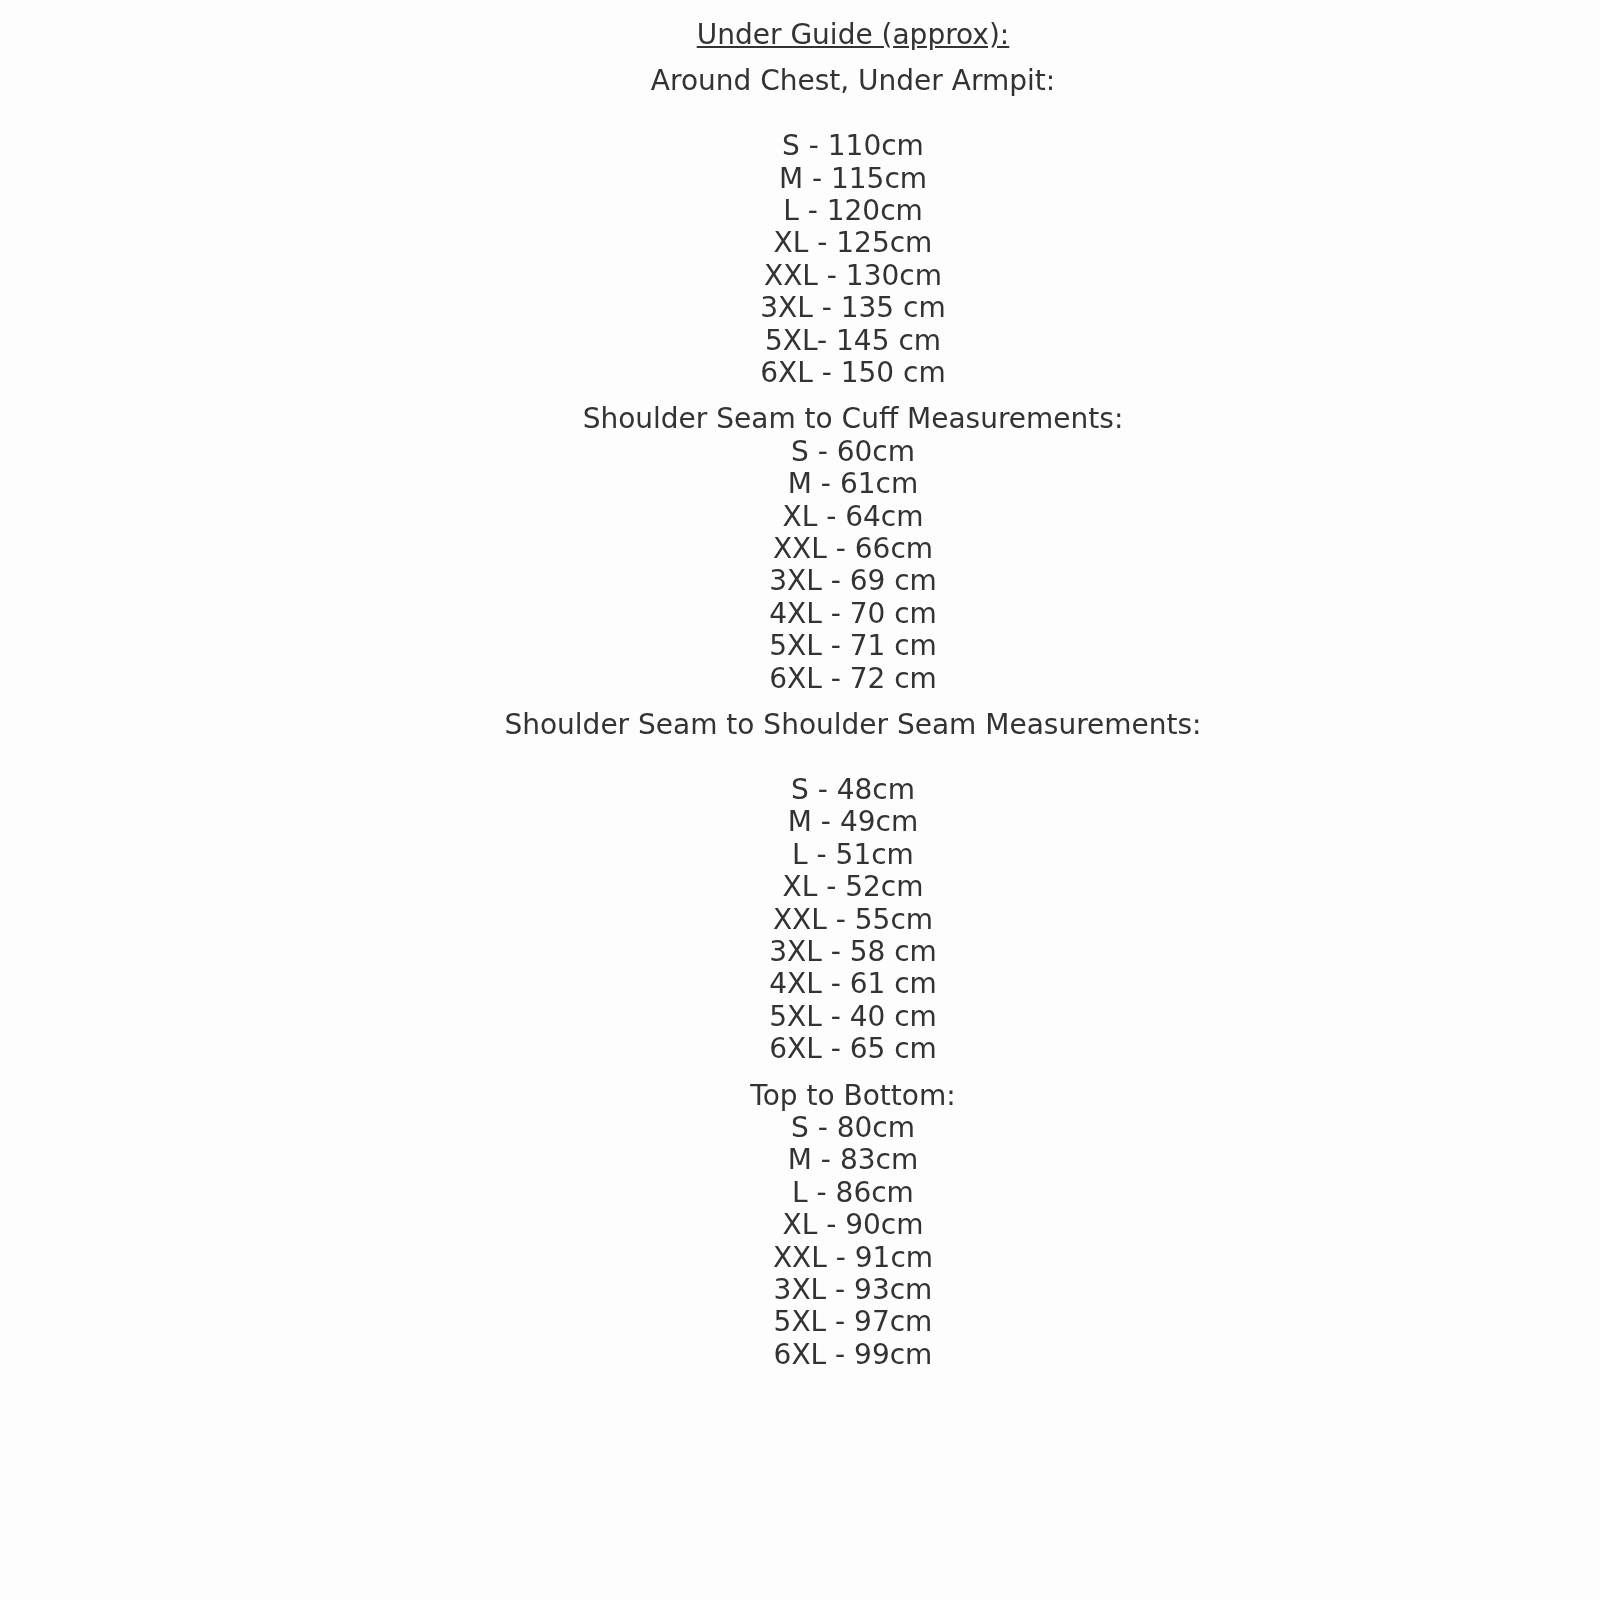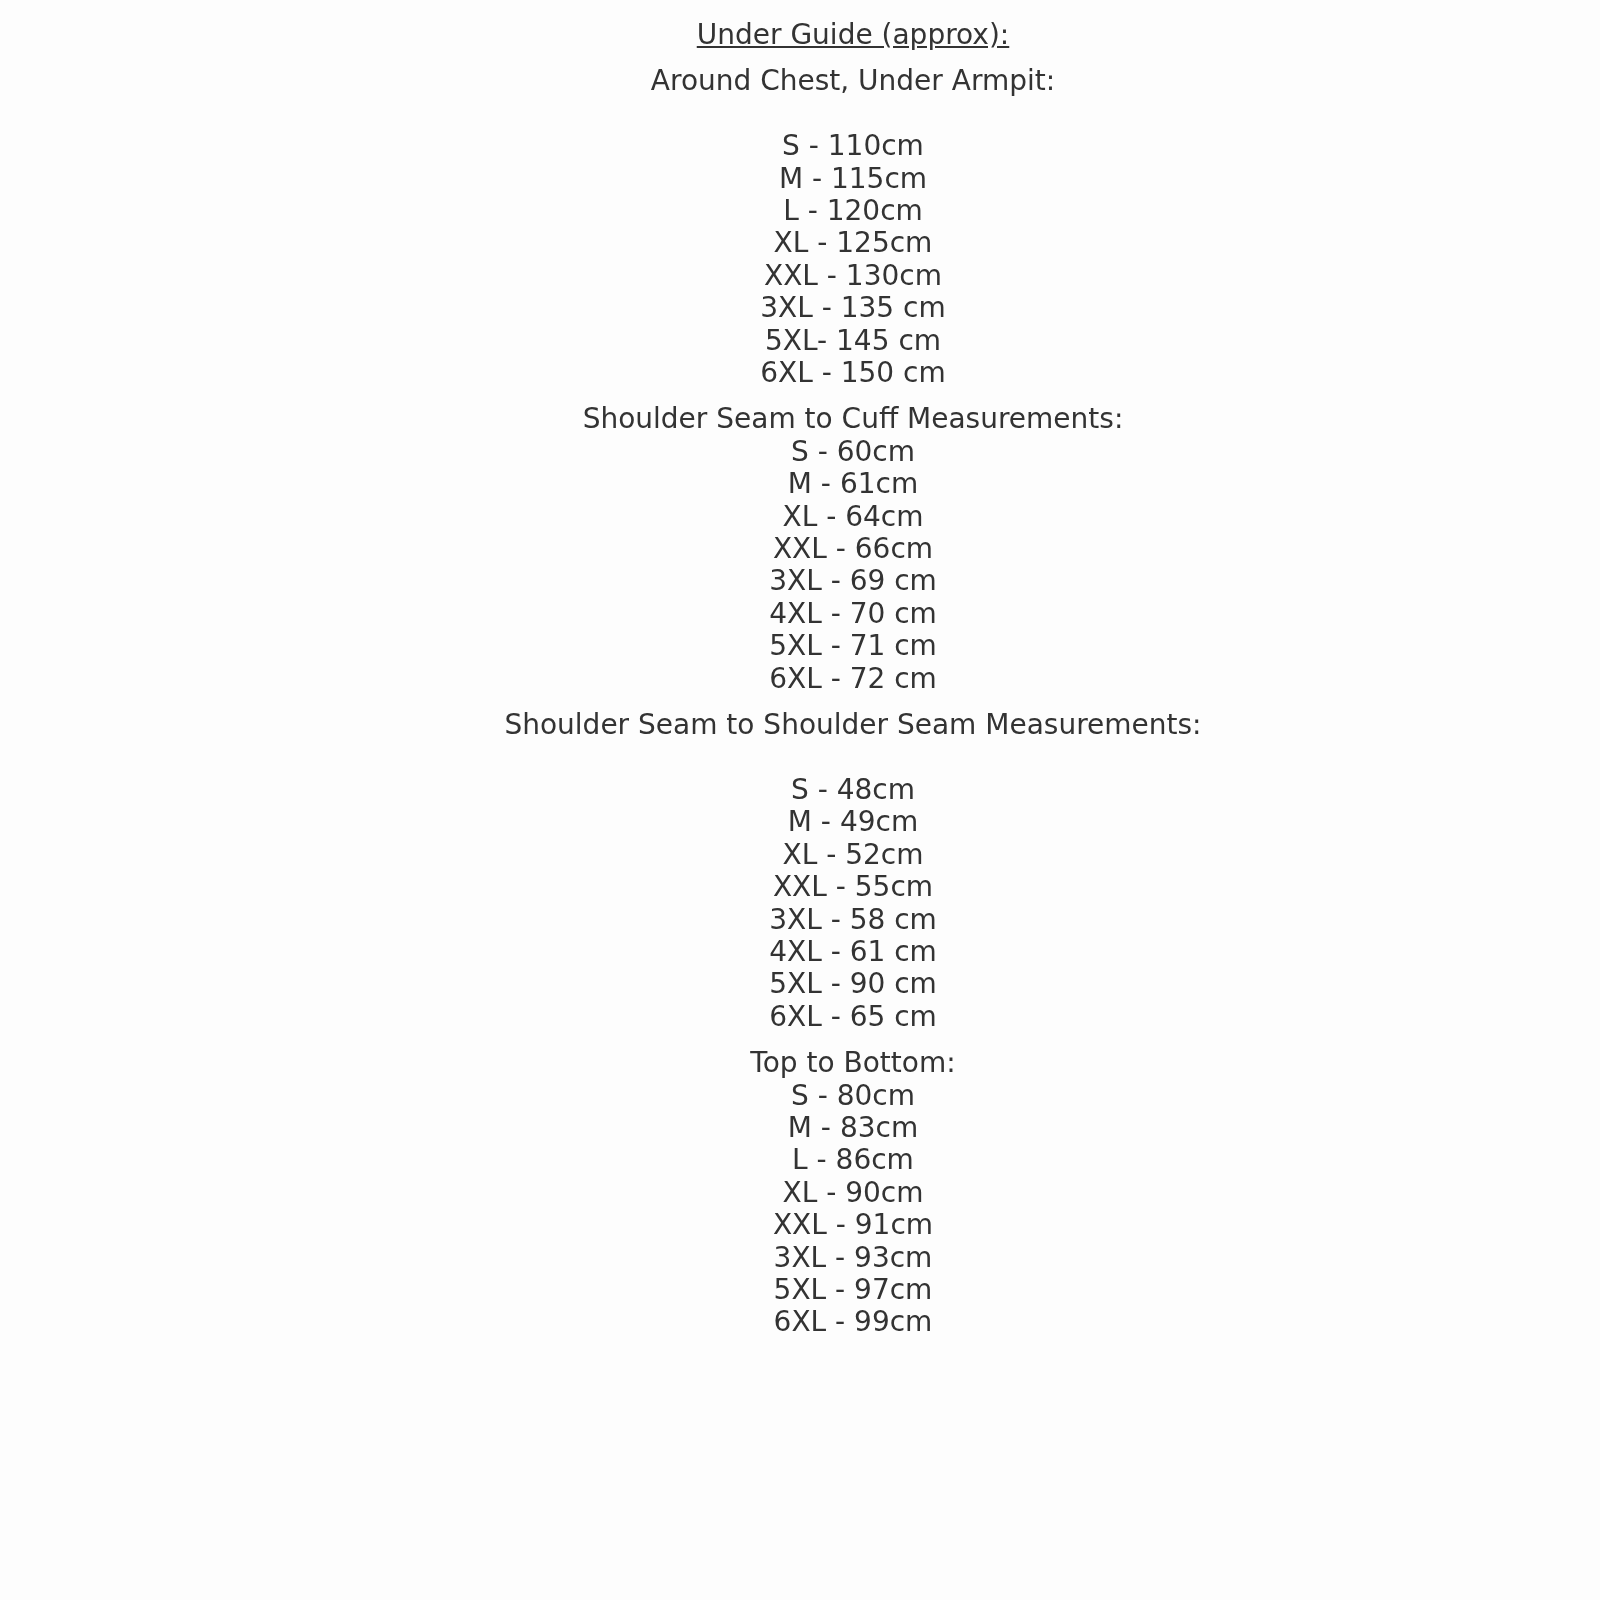--- a/index.html
+++ b/index.html
@@ -60,25 +60,26 @@
     <p class="line">3XL - 69 cm</p>
     <p class="line">4XL - 70 cm</p>
     <p class="line">5XL - 71 cm</p>
     <p class="line">6XL - 72 cm</p>
   </div>
 
   <p class="line heading gap-before gap-after">Shoulder Seam to Shoulder Seam Measurements:</p>
   <div class="list">
     <p class="line">S - 48cm</p>
     <p class="line">M - 49cm</p>
+    <p class="line">L - 51cm</p>
     <p class="line">XL - 52cm</p>
     <p class="line">XXL - 55cm</p>
     <p class="line">3XL - 58 cm</p>
     <p class="line">4XL - 61 cm</p>
-    <p class="line">5XL - 90 cm</p>
+    <p class="line">5XL - 40 cm</p>
     <p class="line">6XL - 65 cm</p>
   </div>
 
   <p class="line heading gap-before">Top to Bottom:</p>
   <div class="list">
     <p class="line">S - 80cm</p>
     <p class="line">M - 83cm</p>
     <p class="line">L - 86cm</p>
     <p class="line">XL - 90cm</p>
     <p class="line">XXL - 91cm</p>

